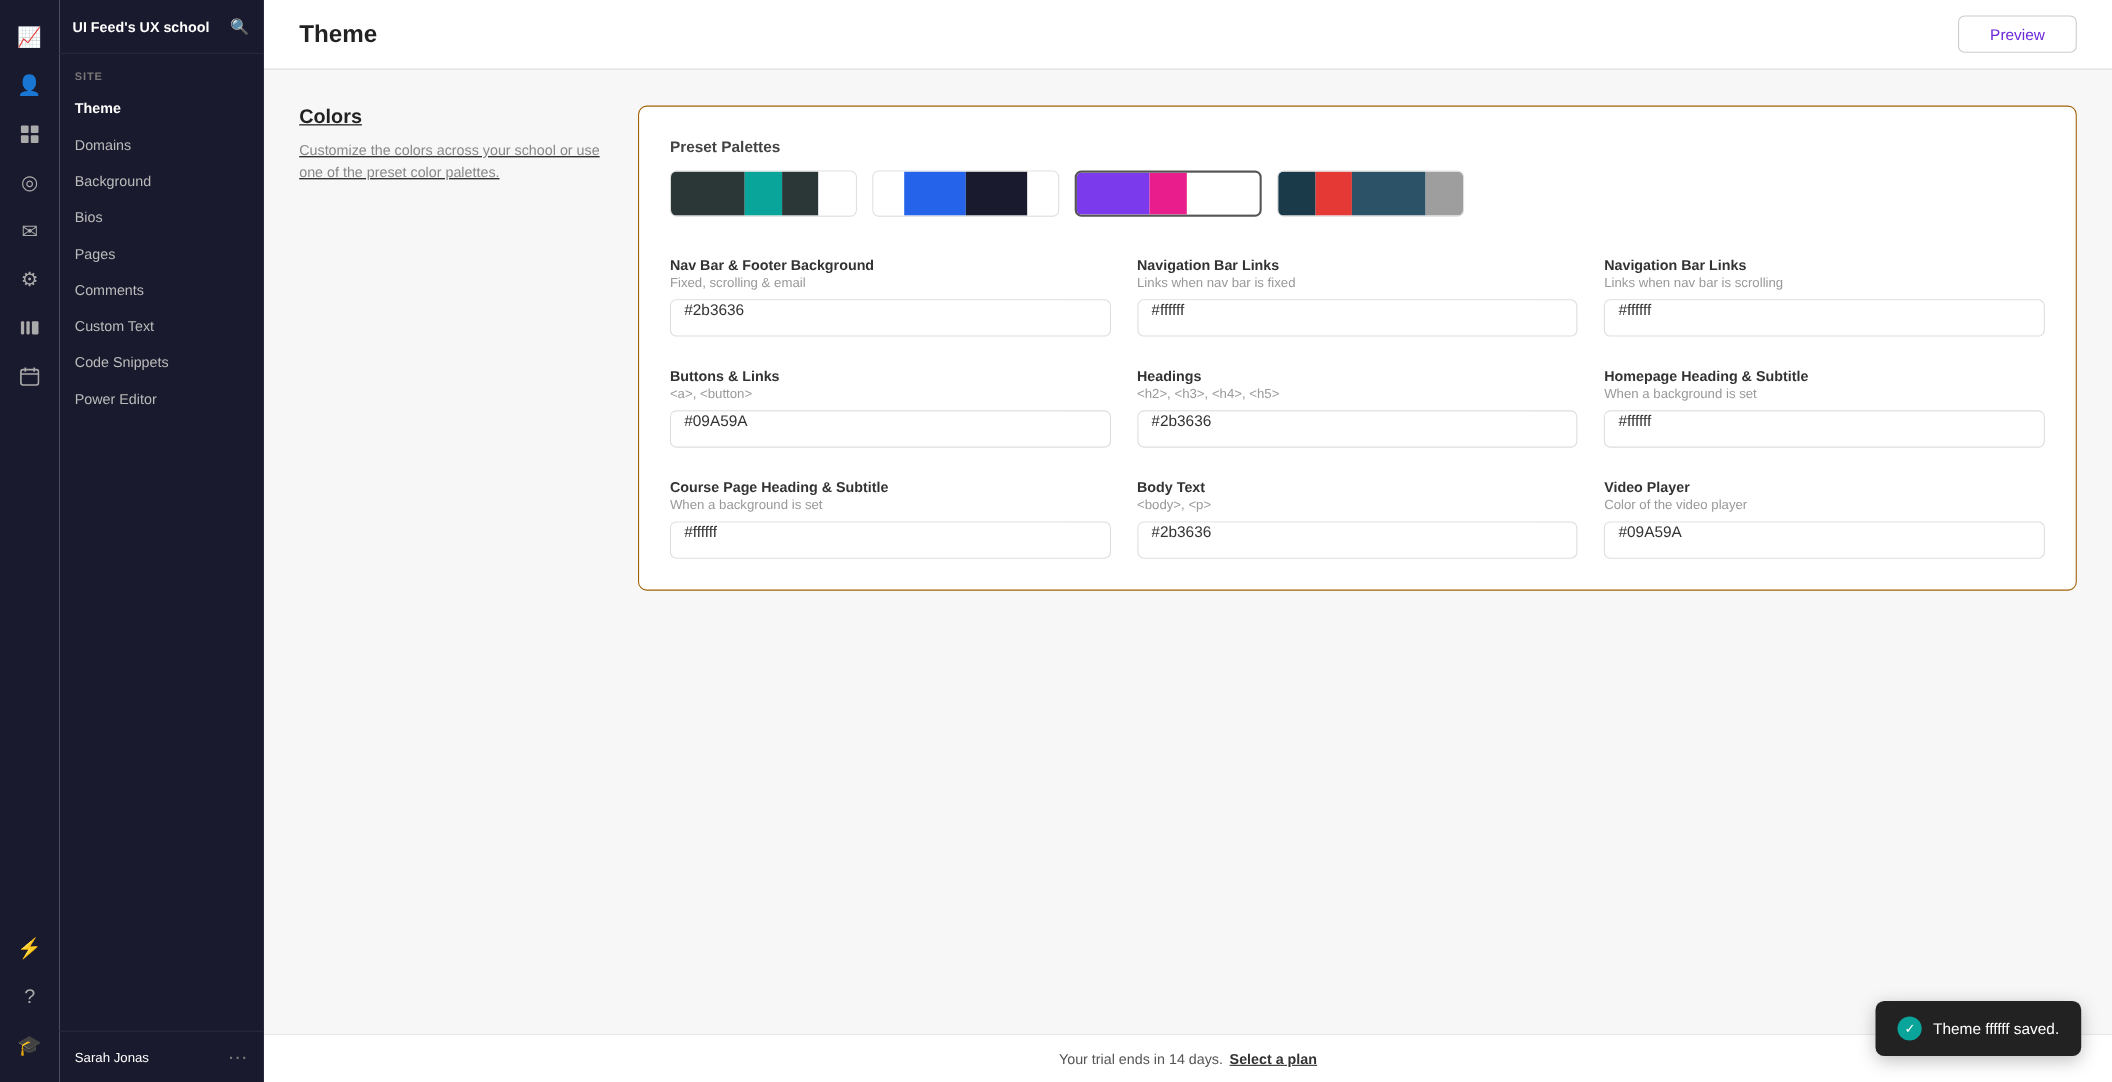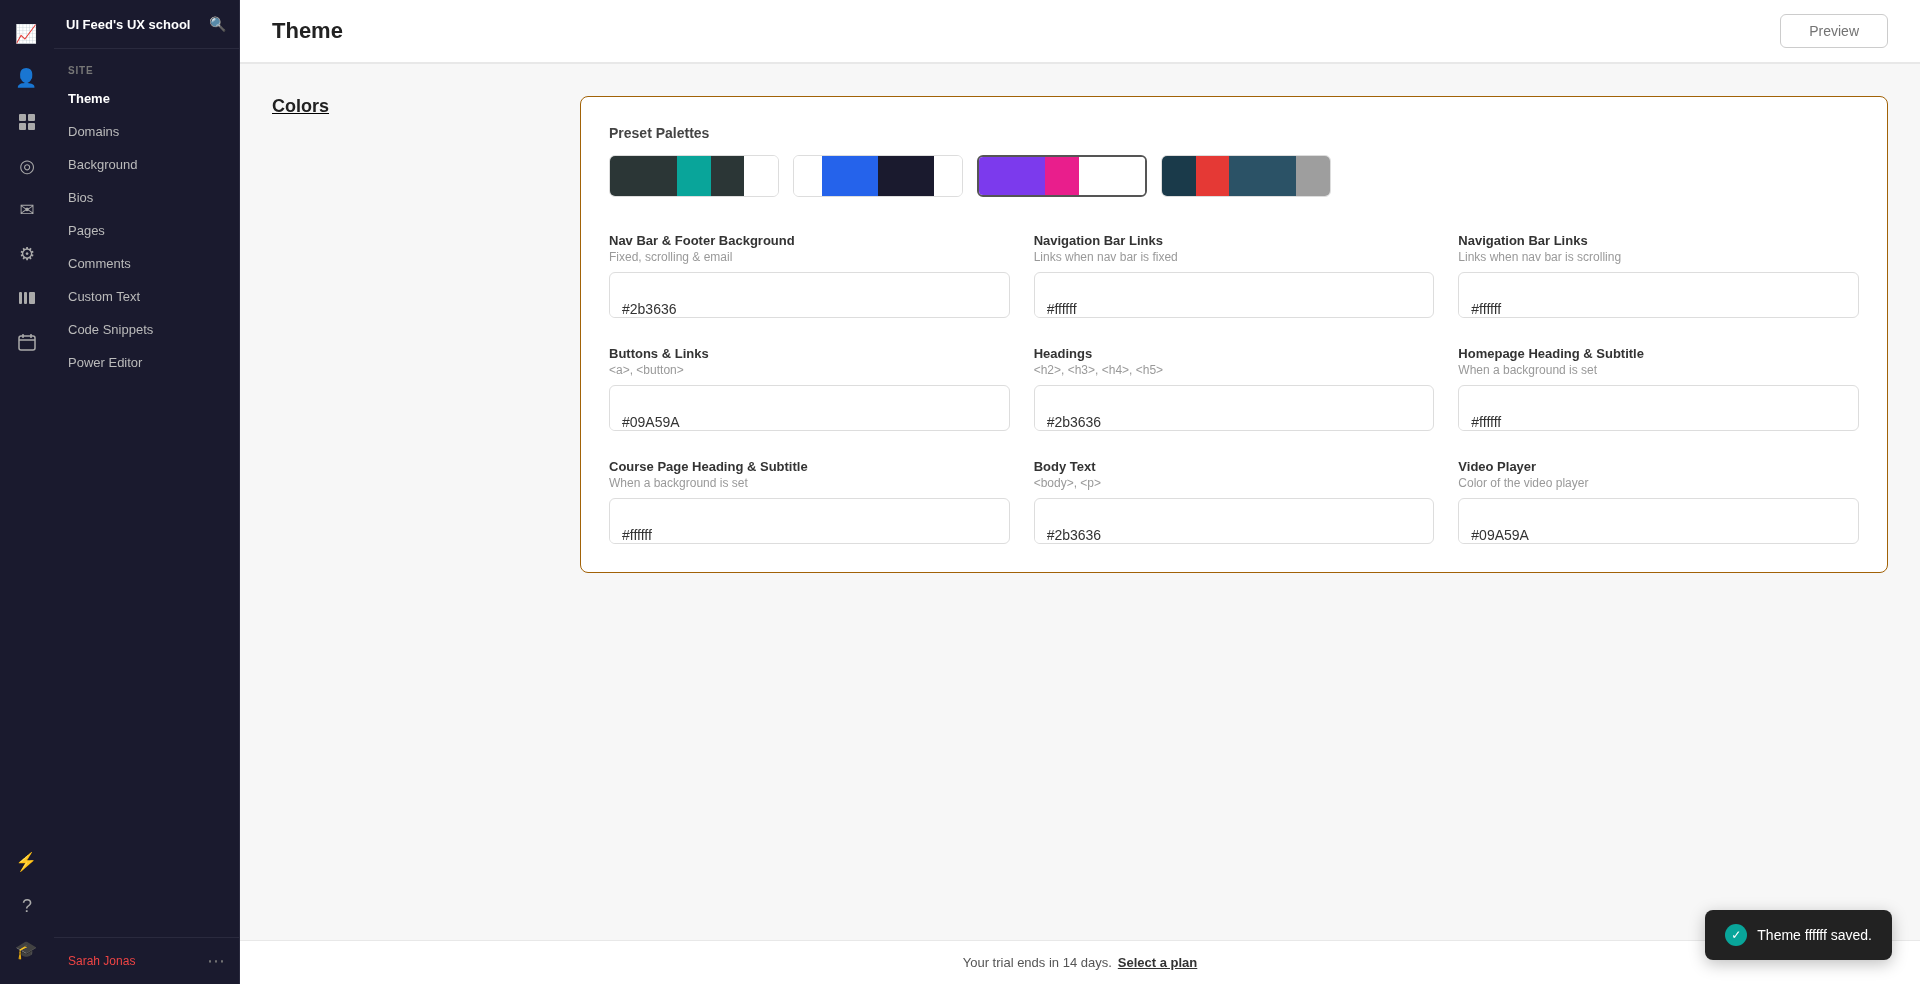--- a/index.html
+++ b/index.html
@@ -69,21 +69,21 @@
     }
     .sidebar-item.active { color: #fff; font-weight: 600; }
     .sidebar-footer {
       margin-top: auto;
       padding: 12px 14px;
       border-top: 1px solid #2a2a3e;
       display: flex;
       align-items: center;
       justify-content: space-between;
     }
-    .sidebar-footer-name { font-size: 12px; color: #ef4444; }
+    .sidebar-footer-name { font-size: 12px; color: #ffffff; }
     .sidebar-footer-more { color: #777; cursor: pointer; font-size: 18px; }
 
     
     .main {
       flex: 1;
       display: flex;
       flex-direction: column;
       background: #fff;
       overflow: hidden;
     }
@@ -101,21 +101,21 @@
       color: #222;
     }
     .preview-btn {
       padding: 8px 28px;
       border: 1.5px solid #ccc;
       border-radius: 6px;
       background: #fff;
       font-size: 14px;
       font-weight: 500;
       cursor: pointer;
-      color: #737373;
+      color: #6d28d9;
     }
 
     .content-area {
       flex: 1;
       overflow-y: auto;
       padding: 32px;
       background: #f7f7f7;
     }
 
     .content-wrapper {
@@ -185,25 +185,25 @@
       color: #333;
       margin-bottom: 2px;
     }
     .color-field-sublabel {
       font-size: 12px;
       color: #999;
       margin-bottom: 8px;
     }
     .color-input-row {
       display: flex;
-      align-items: flex-end;
+      align-items: flex-start;
       border: 1.5px solid #ddd;
       border-radius: 6px;
       overflow: hidden;
-      height: 46px;
+      height: 34px;
     }
     .color-input-text {
       flex: 1;
       border: none;
       outline: none;
       padding: 0 12px;
       font-size: 14px;
       color: #333;
       background: #fff;
     }
@@ -330,20 +330,21 @@
   <div class="topbar">
     <span class="topbar-title">Theme</span>
     <button class="preview-btn">Preview</button>
   </div>
 
   <div class="content-area">
     <div class="content-wrapper">
 
       <div class="left-panel">
         <div class="left-panel-title">Colors</div>
+        <div class="left-panel-desc">Customize the colors across your school or use one of the preset color palettes.</div>
       </div>
 
       <div class="right-panel">
         <div class="presets-label">Preset Palettes</div>
 
         <div class="palettes-row">
 
           <div class="palette-swatch">
             <div class="palette-segment" style="background:#2b3636; flex:2;"></div>
             <div class="palette-segment" style="background:#09A59A; flex:1;"></div>

